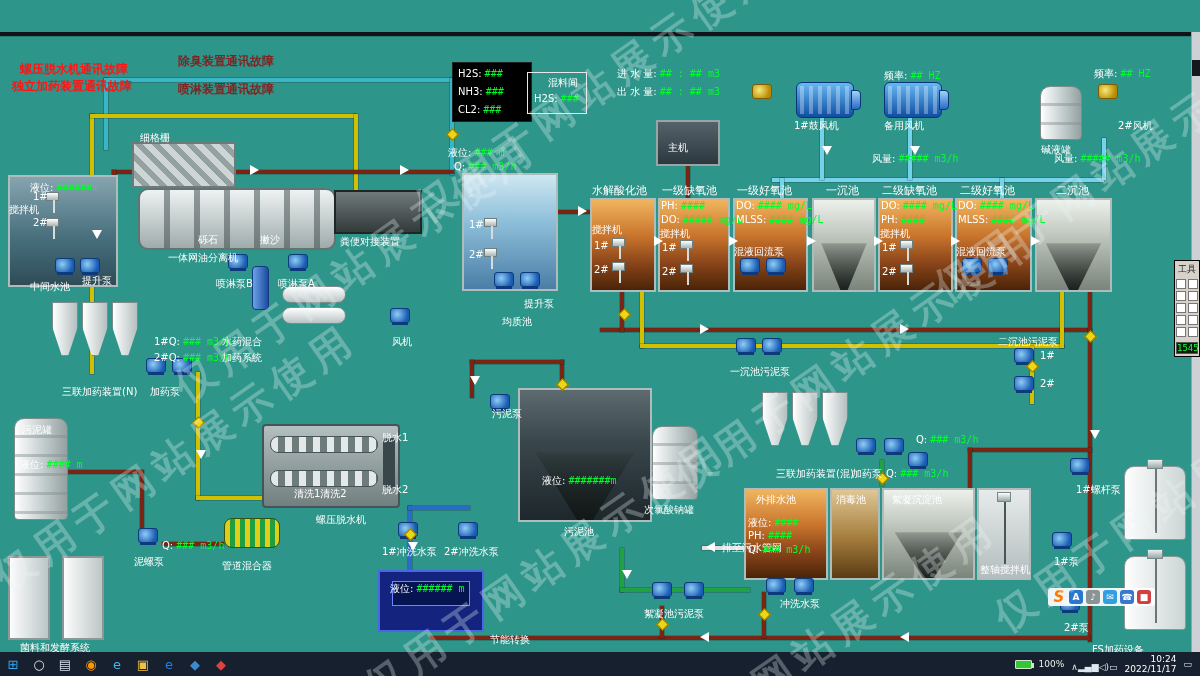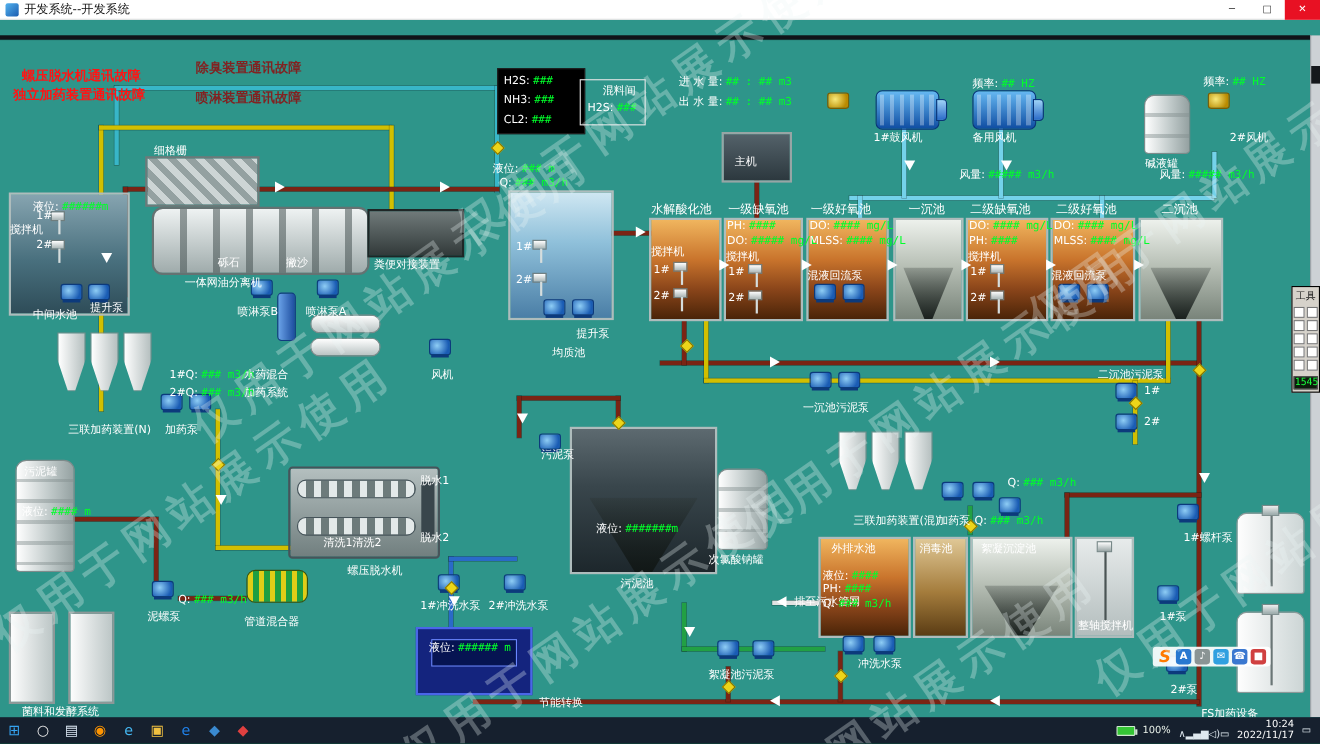--- a/index.html
+++ b/index.html
@@ -95,29 +95,20 @@
   #batt::after{content:"";position:absolute;right:-3px;top:2px;width:2px;height:5px;background:#cfe8cf;}
   #batt-label{color:#eaf2ea;font-size:9px;}
   #clock{text-align:right;color:#fff;font-size:9px;line-height:1.15;}
   .wm{position:absolute;font-size:40px;font-weight:bold;color:rgba(235,245,245,.30);transform:rotate(-35deg);white-space:nowrap;letter-spacing:8px;pointer-events:none;z-index:60;}
 </style>
 </head>
 <body>
 
 <div id="screen">
 
-  <div id="titlebar">
-    <span class="app-icon"></span>
-    <span id="win-title">开发系统--开发系统</span>
-    <span id="wctl">
-        <span class="wbtn minimize">─</span>
-        <span class="wbtn maximize">□</span>
-        <span class="wbtn close">✕</span>
-      </span>
-  </div>
 
 
   <div id="canvas">
     <div class="gaspanel"></div>
     <div class="mixroom">
       <div class="lbl" style="left:20px;top:4px;">混料间</div>
     </div>
     <div id="vscroll">
       <div id="vthumb"></div>
     </div>

